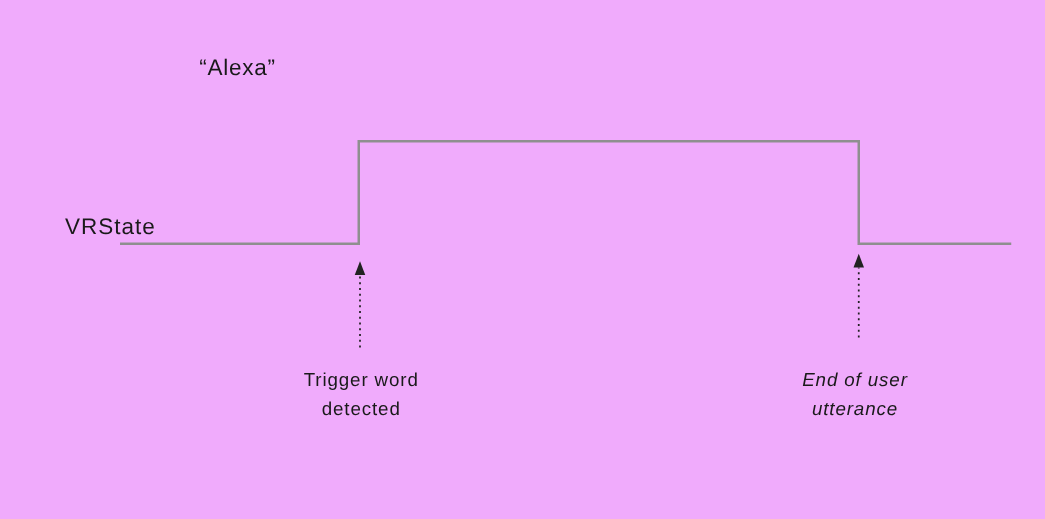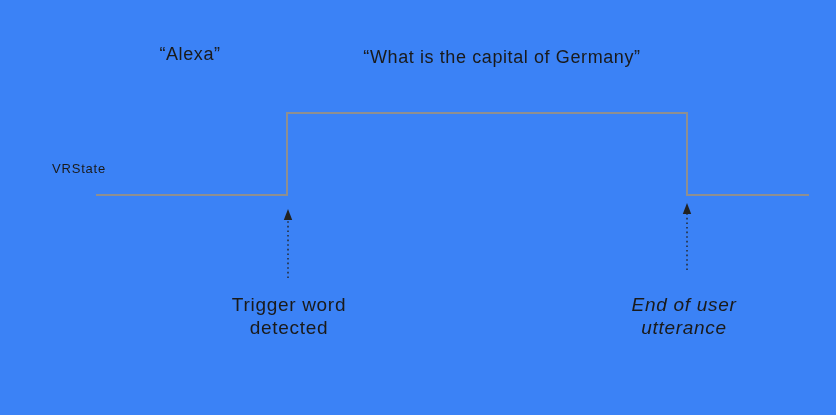--- a/index.html
+++ b/index.html
@@ -4,21 +4,21 @@
 <style>
   html, body {
     margin: 0;
     padding: 0;
     background: #ffffff;
   }
   .stage {
     position: relative;
     width: 836px;
     height: 415px;
-    background: #3b82f6;
+    background: #f0abfc;
     overflow: hidden;
     font-family: "Liberation Sans", sans-serif;
     color: #1a1a1a;
   }
   .layer {
     position: absolute;
     left: 0;
     top: 0;
   }
   .label {
@@ -29,27 +29,27 @@
   }
   .phrase {
     font-size: 18px;
     transform: translateX(-50%);
     white-space: nowrap;
   }
   .trigger-phrase { left: 190px; top: 44px; }
   .utterance-phrase { left: 502px; top: 47px; }
   .signal-name {
     left: 52px;
-    top: 161px;
-    font-size: 13px;
+    top: 171px;
+    font-size: 18px;
     letter-spacing: 0.8px;
     white-space: nowrap;
   }
   .event-label {
-    font-size: 19px;
+    font-size: 15px;
     letter-spacing: 0.7px;
     line-height: 23px;
     text-align: center;
     transform: translateX(-50%);
   }
   .trigger-event { left: 289px; top: 293px; }
   .end-event { left: 684px; top: 293px; font-style: italic; }
 </style>
 </head>
 <body>
@@ -66,21 +66,20 @@
     </g>
 
     <g>
       <line x1="687" y1="270" x2="687" y2="214" stroke-width="1.4" stroke-dasharray="1.6 3" stroke="#222222"></line>
       <polygon points="687,203 682.8,214 691.2,214" fill="#222222"></polygon>
     </g>
   </svg>
 
   <div class="label phrase trigger-phrase">“Alexa”</div>
 
-  <div class="label phrase utterance-phrase">“What is the capital of Germany”</div>
 
   <div class="label signal-name">VRState</div>
 
   <div class="label event-label trigger-event">Trigger word
 detected</div>
 
   <div class="label event-label end-event">End of user
 utterance</div>
 
 </div>

